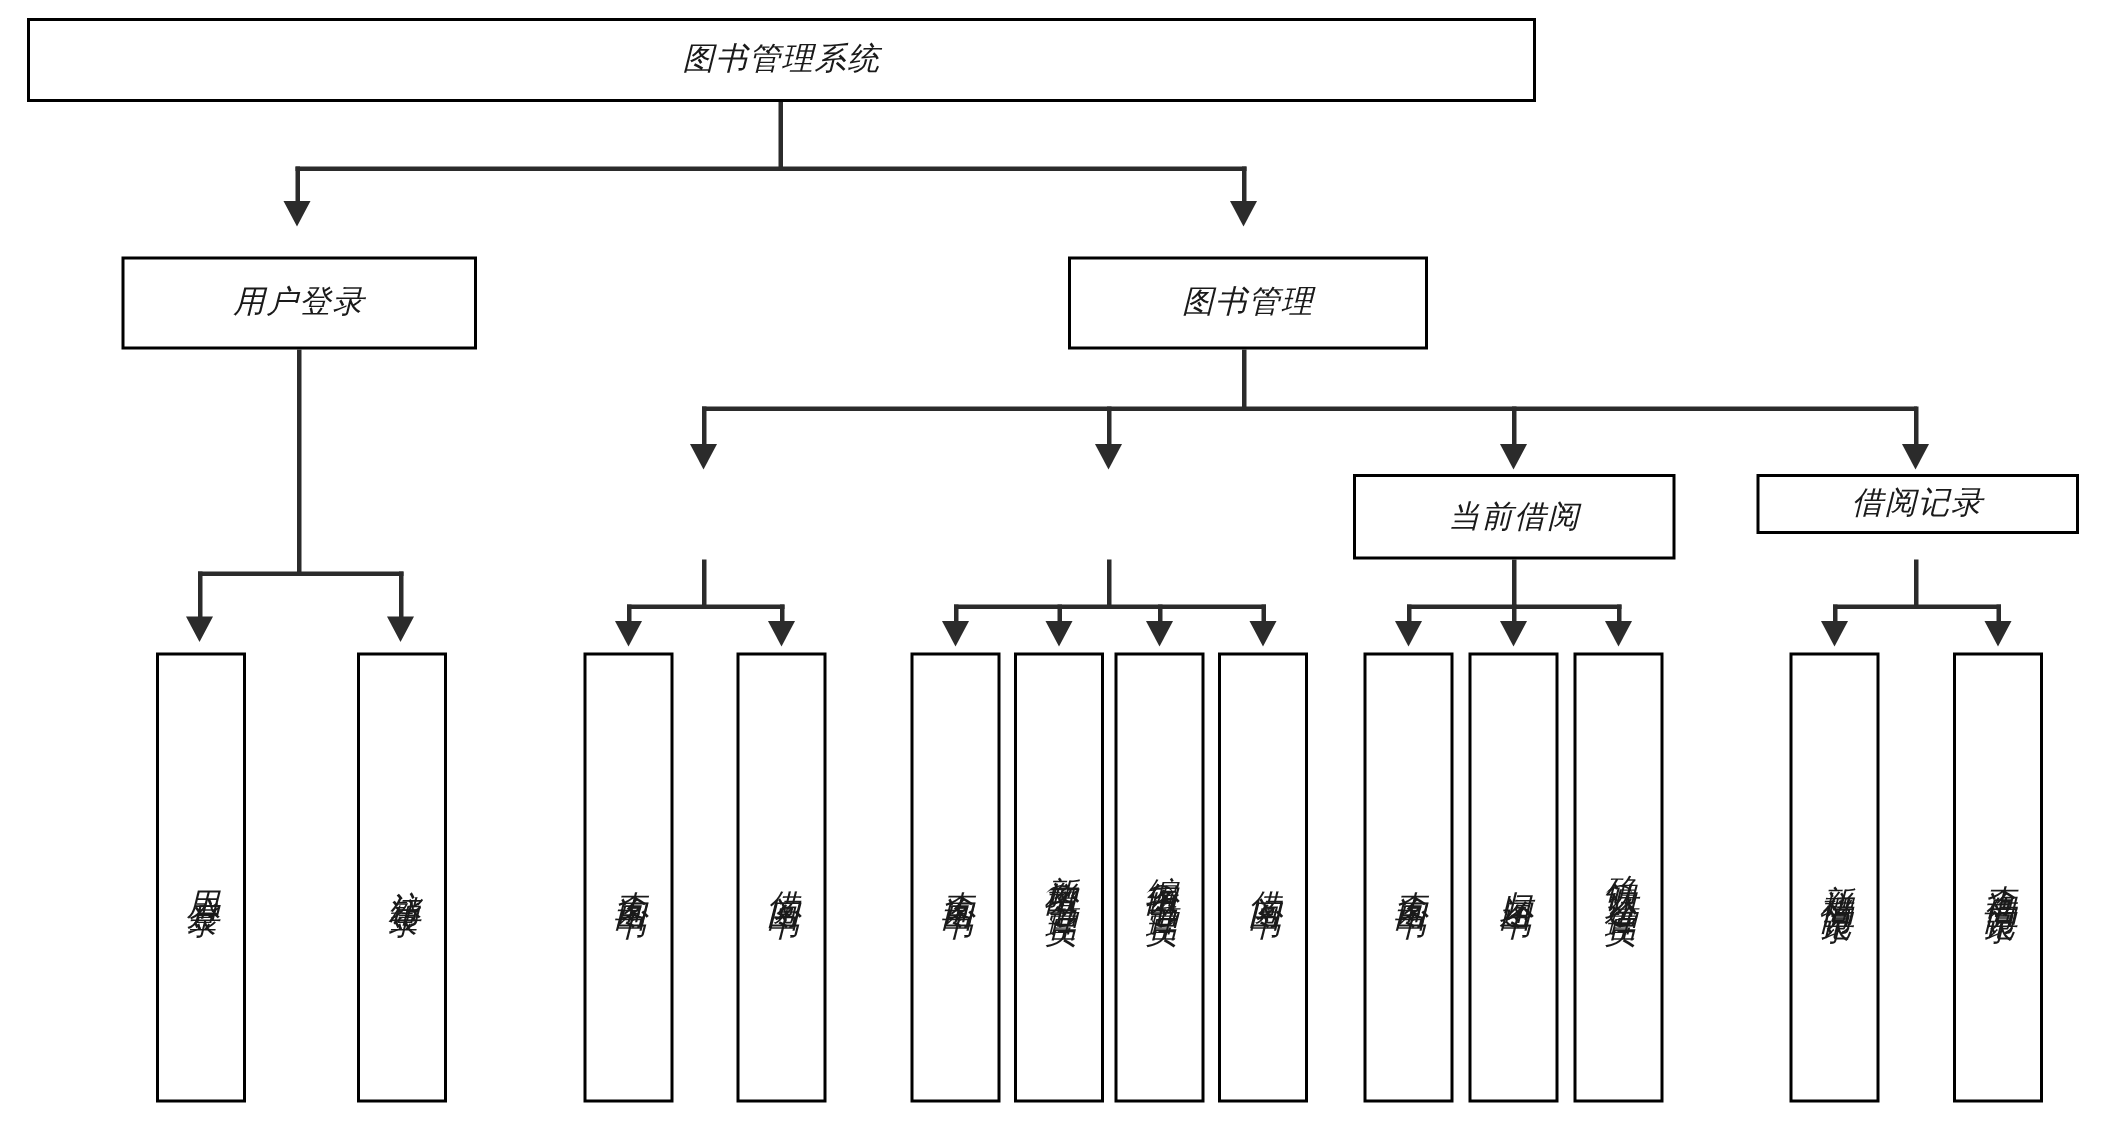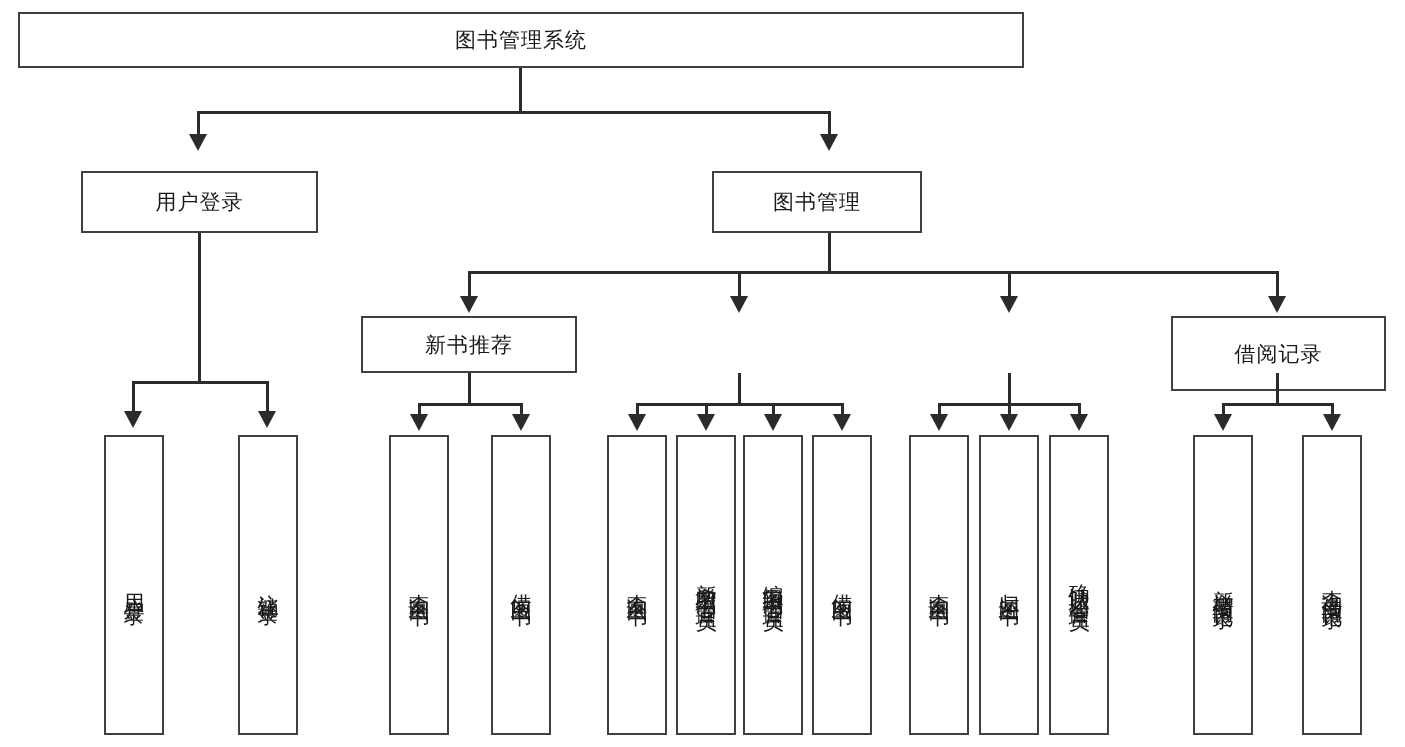--- a/index.html
+++ b/index.html
@@ -13,26 +13,27 @@
   #canvas {
     position: relative;
     width: 1405px;
     height: 747px;
     background: #ffffff;
     overflow: hidden;
   }
   .node {
     position: absolute;
     box-sizing: border-box;
-    border: 2px solid #404040;
+    border: 2px solid #000000;
     background: #ffffff;
     display: flex;
     align-items: center;
     justify-content: center;
     color: #1a1a1a;
+    font-style: italic;
   }
   .node.horiz {
     font-size: 21px;
     letter-spacing: 1px;
     line-height: 1.2;
   }
   .node.vert {
     writing-mode: vertical-rl;
     text-orientation: upright;
     font-size: 21px;
@@ -91,21 +92,21 @@
   <div class="conn vline" style="left:197px; top:111px; width:3px; height:25px;"></div>
   <div class="arrow" style="left:189px; top:134px;"></div>
 
   <div class="conn vline" style="left:828px; top:111px; width:3px; height:25px;"></div>
   <div class="arrow" style="left:820px; top:134px;"></div>
 
   <div class="node horiz" style="left:81px; top:171px; width:237px; height:62px;">
     <span class="nlabel">用户登录</span>
   </div>
 
-  <div class="node horiz" style="left:712px; top:171px; width:210px; height:62px;">
+  <div class="node horiz" style="left:712px; top:171px; width:240px; height:62px;">
     <span class="nlabel">图书管理</span>
   </div>
 
   <div class="conn vline" style="left:198px; top:233px; width:3px; height:150px;"></div>
   <div class="conn hline" style="left:132px; top:381px; width:137px; height:3px;"></div>
   <div class="conn vline" style="left:132px; top:381px; width:3px; height:32px;"></div>
   <div class="arrow" style="left:124px; top:411px;"></div>
   <div class="conn vline" style="left:266px; top:381px; width:3px; height:32px;"></div>
   <div class="arrow" style="left:258px; top:411px;"></div>
 
@@ -113,24 +114,24 @@
   <div class="conn hline" style="left:468px; top:271px; width:810px; height:3px;"></div>
   <div class="conn vline" style="left:468px; top:271px; width:3px; height:27px;"></div>
   <div class="arrow" style="left:460px; top:296px;"></div>
   <div class="conn vline" style="left:738px; top:271px; width:3px; height:27px;"></div>
   <div class="arrow" style="left:730px; top:296px;"></div>
   <div class="conn vline" style="left:1008px; top:271px; width:3px; height:27px;"></div>
   <div class="arrow" style="left:1000px; top:296px;"></div>
   <div class="conn vline" style="left:1276px; top:271px; width:3px; height:27px;"></div>
   <div class="arrow" style="left:1268px; top:296px;"></div>
 
-  <div class="node horiz" style="left:361px; top:316px; width:216px; height:57px;">
-    <span class="nlabel">新书推荐</span>
-  </div>
-  <div class="node horiz" style="left:1171px; top:316px; width:215px; height:75px;">
+  <div class="node horiz" style="left:902px; top:316px; width:215px; height:57px;">
+    <span class="nlabel">当前借阅</span>
+  </div>
+  <div class="node horiz" style="left:1171px; top:316px; width:215px; height:40px;">
     <span class="nlabel">借阅记录</span>
   </div>
 
   <div class="conn vline" style="left:468px; top:373px; width:3px; height:32px;"></div>
   <div class="conn hline" style="left:418px; top:403px; width:105px; height:3px;"></div>
   <div class="conn vline" style="left:418px; top:403px; width:3px; height:14px;"></div>
   <div class="arrow" style="left:410px; top:414px;"></div>
   <div class="conn vline" style="left:520px; top:403px; width:3px; height:14px;"></div>
   <div class="arrow" style="left:512px; top:414px;"></div>
 

